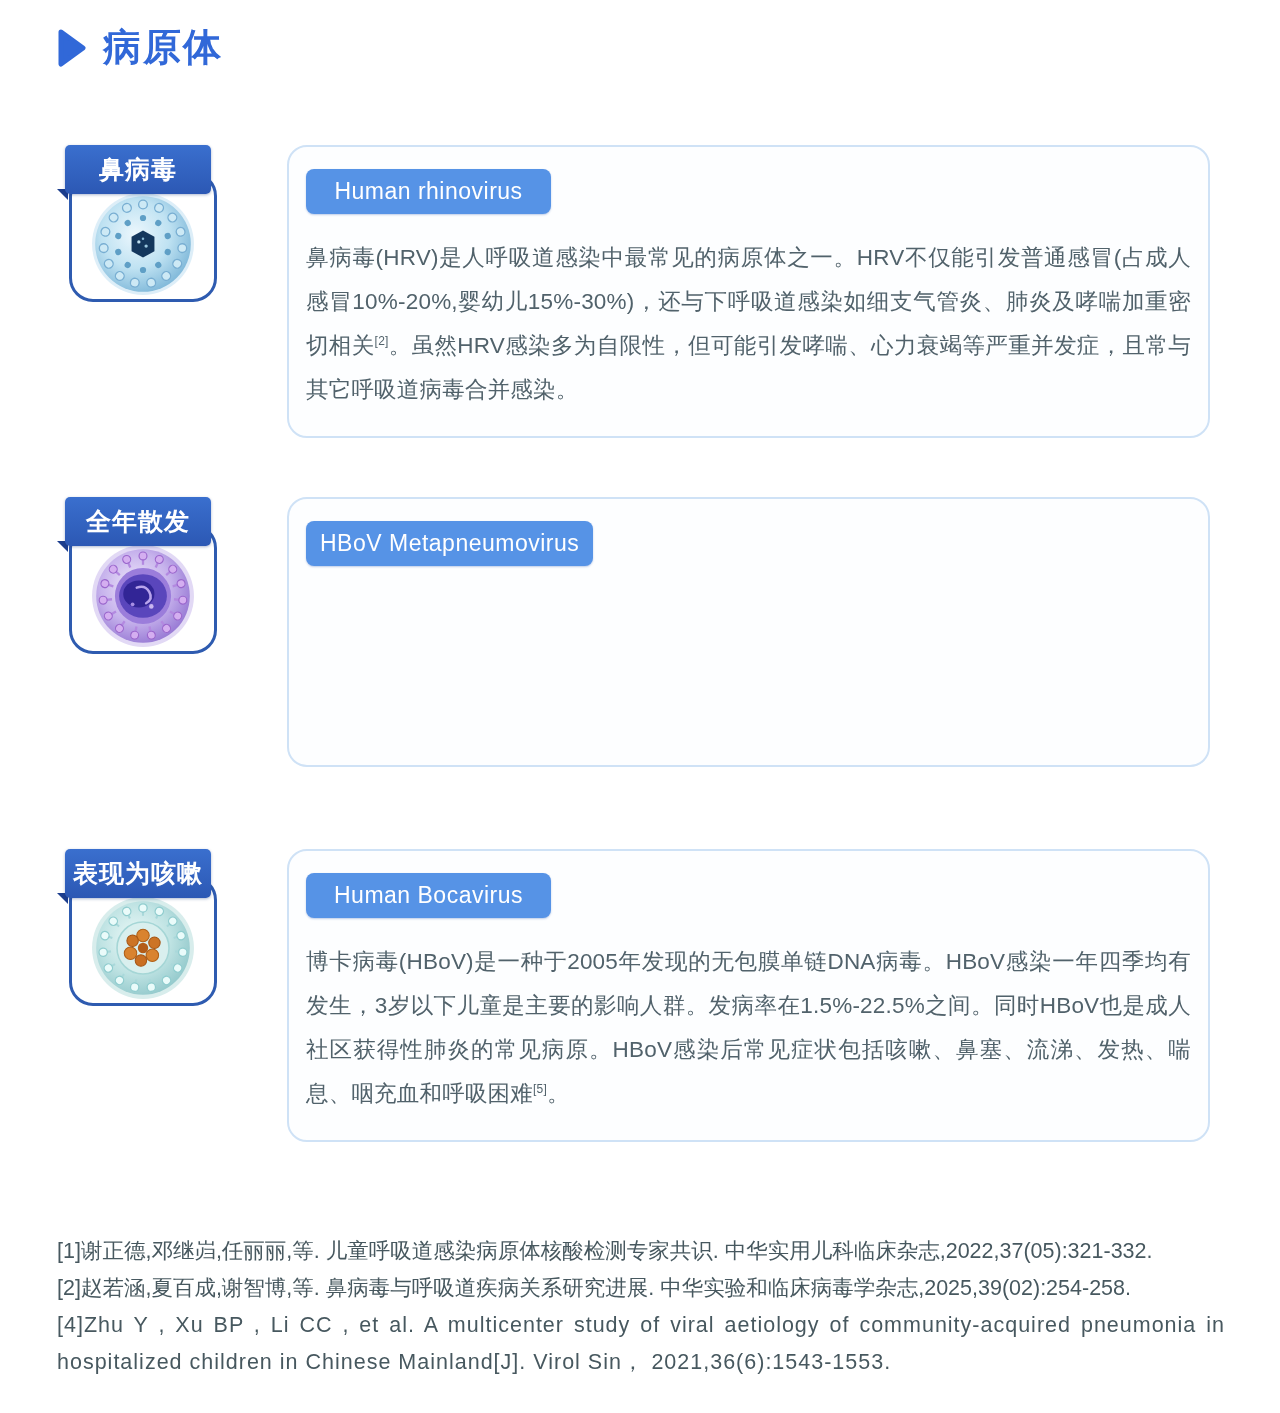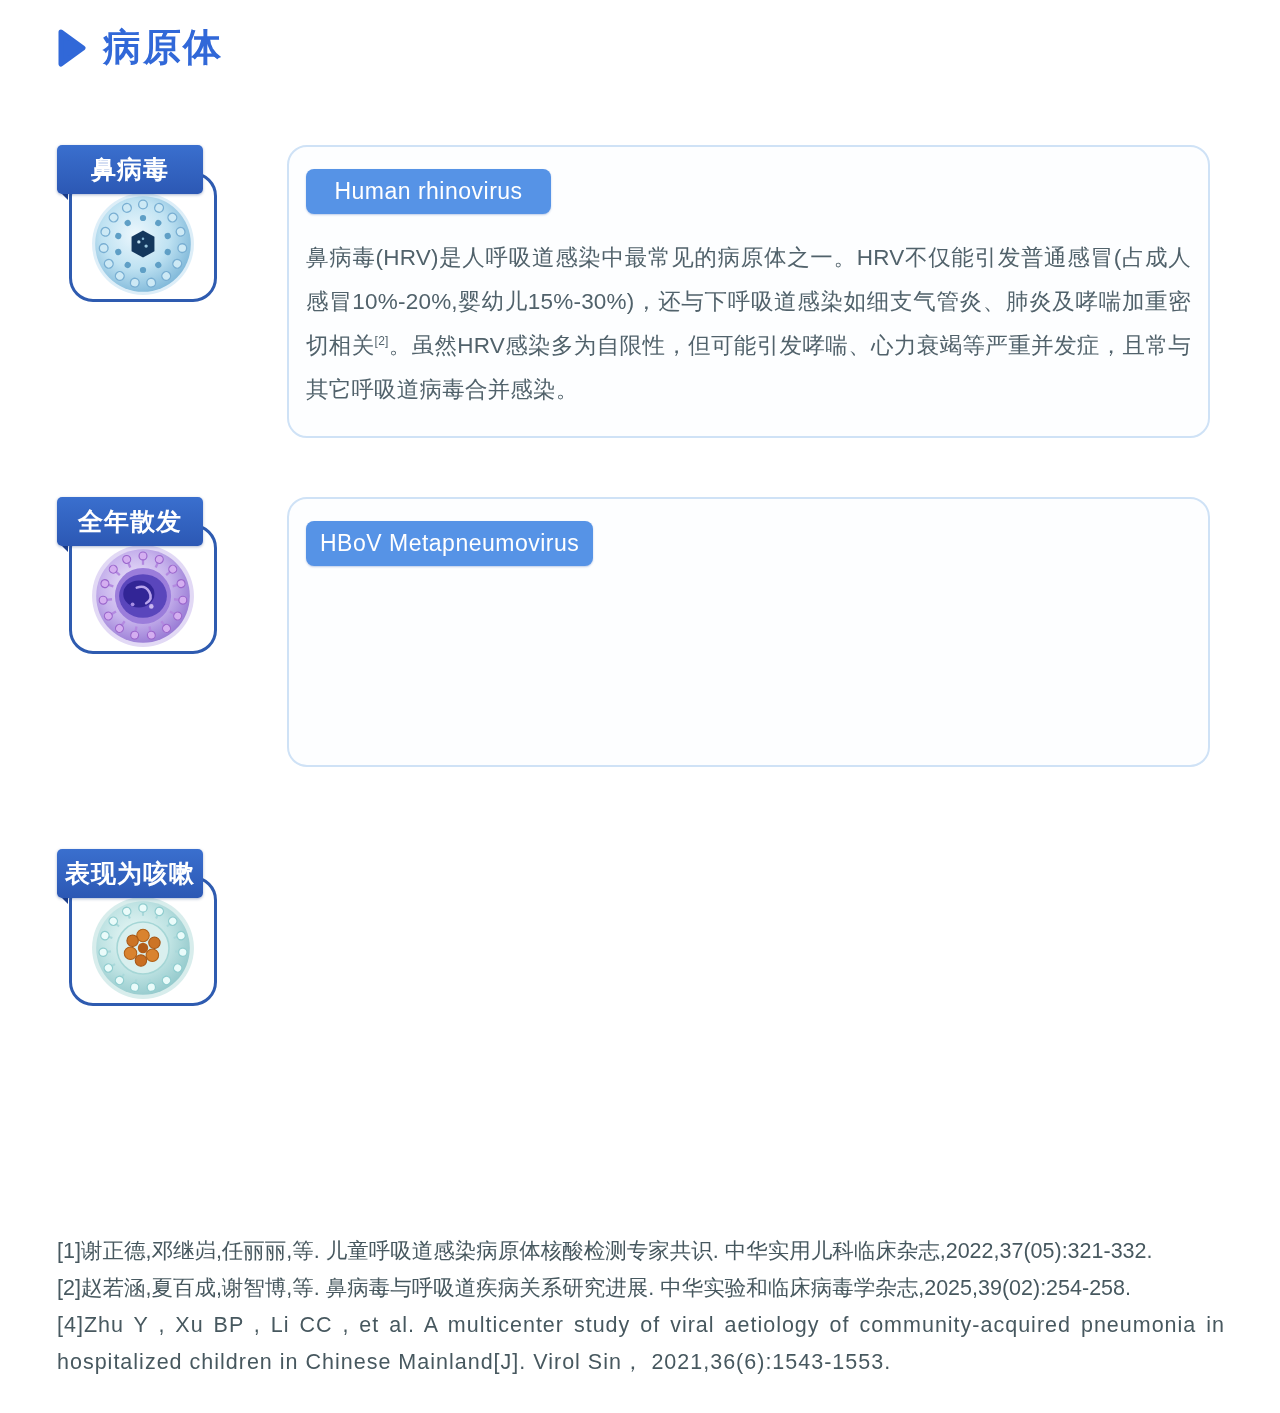--- a/index.html
+++ b/index.html
@@ -37,21 +37,21 @@
     margin:0 70px 52px 57px;
   }
   .virus-block{position:relative;width:166px;height:300px;flex:0 0 auto;}
   .virus-frame{
     position:absolute;top:27px;left:12px;width:148px;height:130px;
     border:3px solid var(--frame-border);border-radius:24px;
     background:#ffffff;
     display:flex;align-items:center;justify-content:center;
   }
   .virus-badge{
-    position:absolute;top:0;left:0;width:146px;padding:8px 0;
+    position:absolute;top:0;left:8px;width:146px;padding:8px 0;
     background:linear-gradient(180deg,var(--badge-blue-light),var(--badge-blue));
     color:#ffffff;font-size:25px;font-weight:bold;text-align:center;
     border-radius:5px;letter-spacing:1px;z-index:2;
     box-shadow:0 1px 3px rgba(20,50,120,.35);
   }
   .badge-fold{
     position:absolute;top:44px;left:0;width:0;height:0;z-index:1;
     border-right:11px solid var(--badge-fold);
     border-bottom:11px solid transparent;
   }
@@ -238,20 +238,24 @@
         <circle cx="61" cy="45" r="5.5" fill="#cc7426" stroke="#a65514" stroke-width="1"></circle>
         <circle cx="59" cy="57" r="6" fill="#d9832f" stroke="#b05f17" stroke-width="1"></circle>
         <circle cx="48" cy="62" r="5.5" fill="#c96e22" stroke="#a65514" stroke-width="1"></circle>
         <circle cx="38" cy="55" r="6" fill="#d9832f" stroke="#b05f17" stroke-width="1"></circle>
         <circle cx="40" cy="43" r="5.5" fill="#cc7426" stroke="#a65514" stroke-width="1"></circle>
         <circle cx="50" cy="50" r="5" fill="#b35c18"></circle>
       </svg>
     </div>
     <div class="virus-badge">表现为咳嗽</div>
   </div>
+  <div class="card">
+    <button class="eng-button">Human Bocavirus</button>
+    <p class="desc"><span>博卡病毒(HBoV)是一种于2005年发现的无包膜单链DNA病毒。HBoV感染一年四季均有发生，3岁以下儿童是主要的影响人群。发病率在1.5%-22.5%之间。同时HBoV也是成人社区获得性肺炎的常见病原。HBoV感染后常见症状包括咳嗽、鼻塞、流涕、发热、喘息、咽充血和呼吸困难</span><sup>[5]</sup><span>。</span></p>
+  </div>
 </div>
 
 <ul class="references">
   <li class="ref">[1]谢正德,邓继岿,任丽丽,等. 儿童呼吸道感染病原体核酸检测专家共识. 中华实用儿科临床杂志,2022,37(05):321-332.</li>
   <li class="ref">[2]赵若涵,夏百成,谢智博,等. 鼻病毒与呼吸道疾病关系研究进展. 中华实验和临床病毒学杂志,2025,39(02):254-258.</li>
   <li class="ref latin">[4]Zhu Y , Xu BP , Li CC , et al. A multicenter study of viral aetiology of community-acquired pneumonia in hospitalized children in Chinese Mainland[J]. Virol Sin， 2021,36(6):1543-1553.</li>
 
 </ul>
 
 </body></html>

